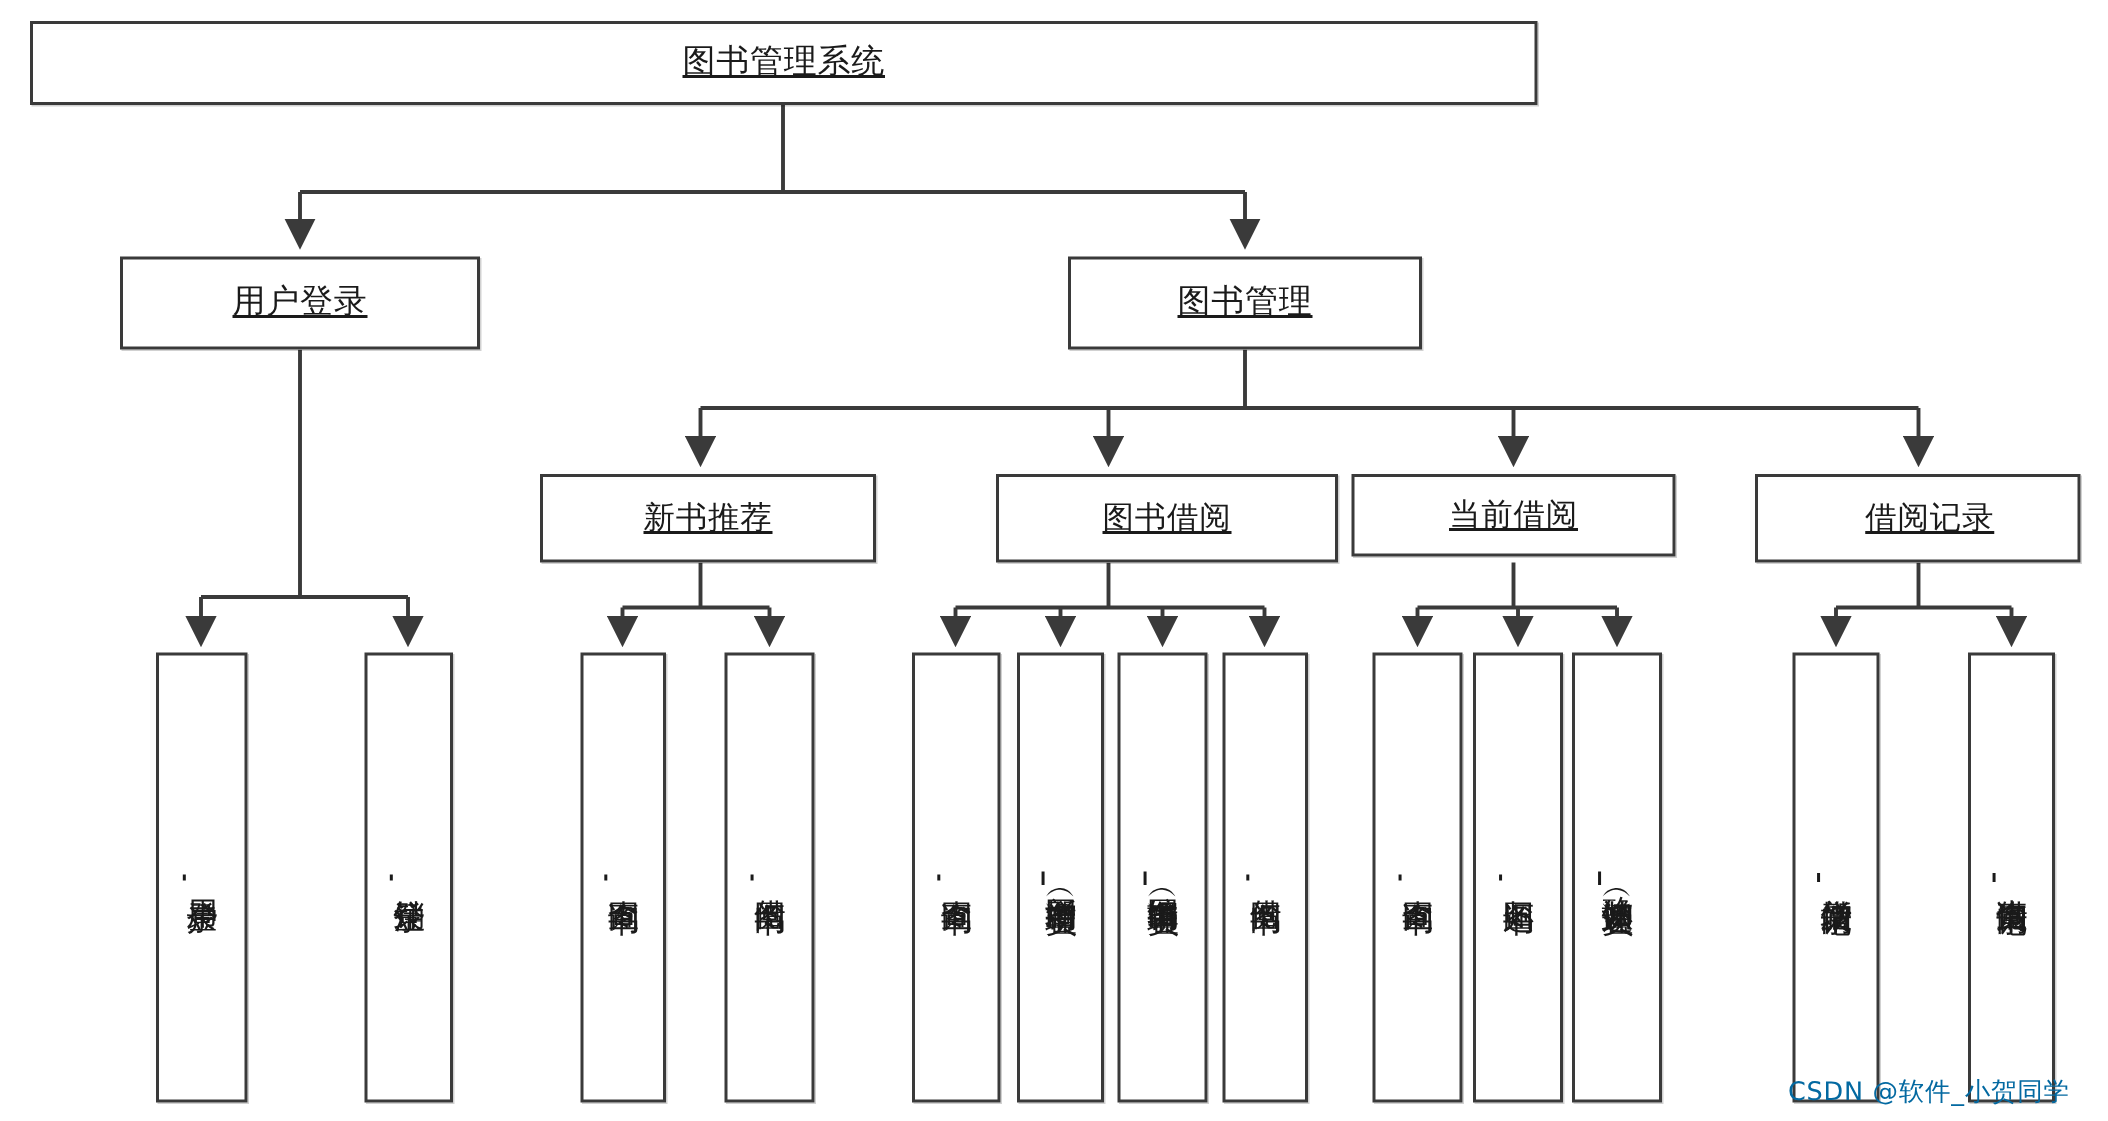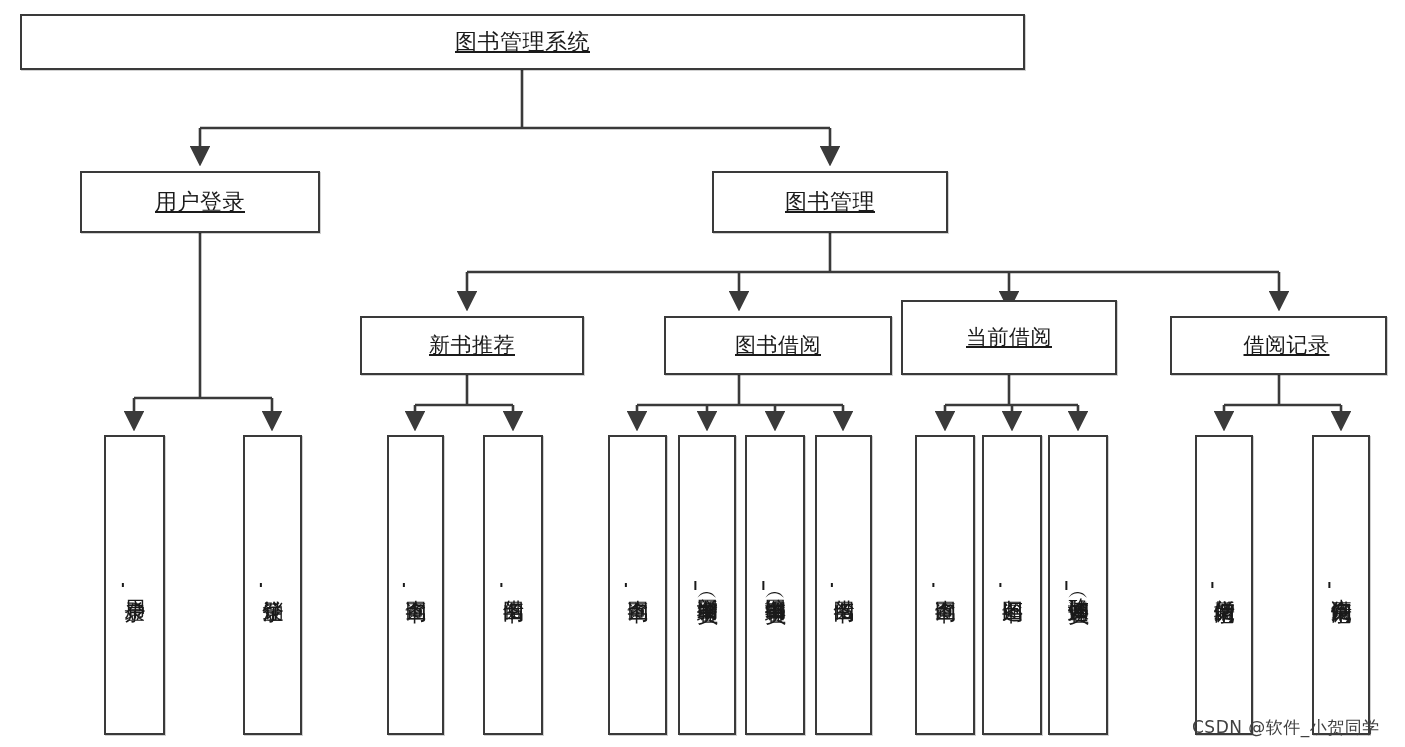--- a/index.html
+++ b/index.html
@@ -50,21 +50,21 @@
     text-orientation: upright;
     font-size: 21px;
     line-height: 1.18;
     letter-spacing: 1px;
   }
   .node.root .label { font-size: 22px; }
   .node.level2 .label { font-size: 22px; }
   .node.level3 .label { font-size: 21px; }
   .watermark {
     position: absolute;
-    color: #404040;
+    color: #0369a1;
     font-size: 17px;
     white-space: nowrap;
     letter-spacing: 0.5px;
   }
 </style>
 </head>
 <body>
 
 <div id="canvas">
 
@@ -128,21 +128,21 @@
   <div class="node level2" style="left:712px; top:171px; width:236px; height:62px;">
     <span class="label">图书管理</span>
   </div>
 
   <div class="node level3" style="left:360px; top:316px; width:224px; height:59px;">
     <span class="label">新书推荐</span>
   </div>
   <div class="node level3" style="left:633px; top:316px; width:228px; height:59px;margin-left:31px;">
     <span class="label">图书借阅</span>
   </div>
-  <div class="node level3" style="left:901px; top:300px; width:216px; height:75px;">
+  <div class="node level3" style="left:901px; top:316px; width:216px; height:55px;">
     <span class="label">当前借阅</span>
   </div>
   <div class="node level3" style="left:1170px; top:316px; width:217px; height:59px;padding-left:16px;">
     <span class="label">借阅记录</span>
   </div>
 
   <div class="node vertical" style="left:104px; top:435px; width:61px; height:300px;">
     <span class="label">用户登录</span>
   </div>
   <div class="node vertical" style="left:243px; top:435px; width:59px; height:300px;">

